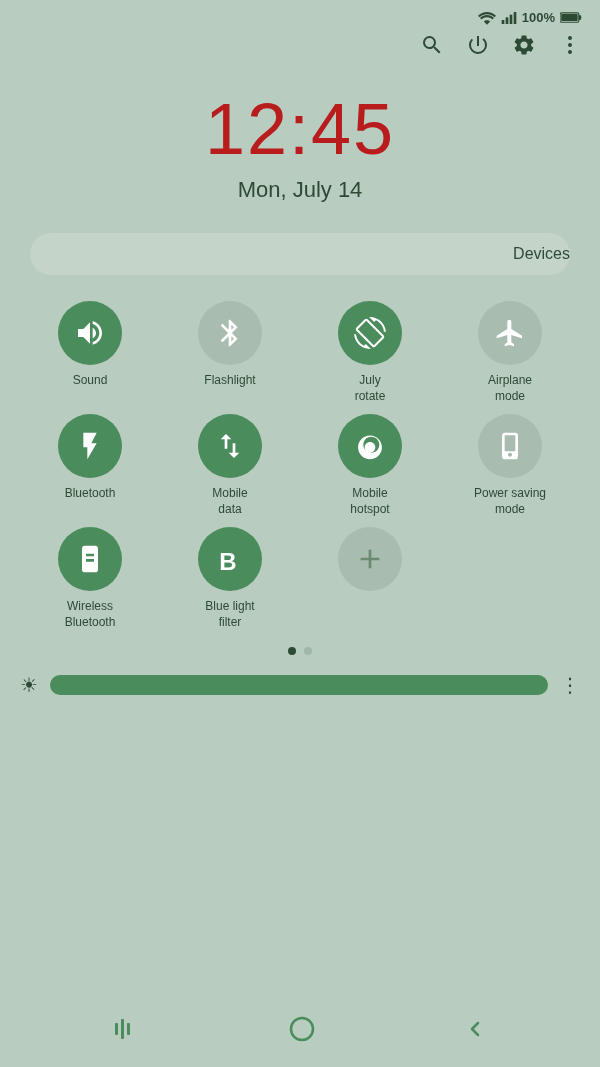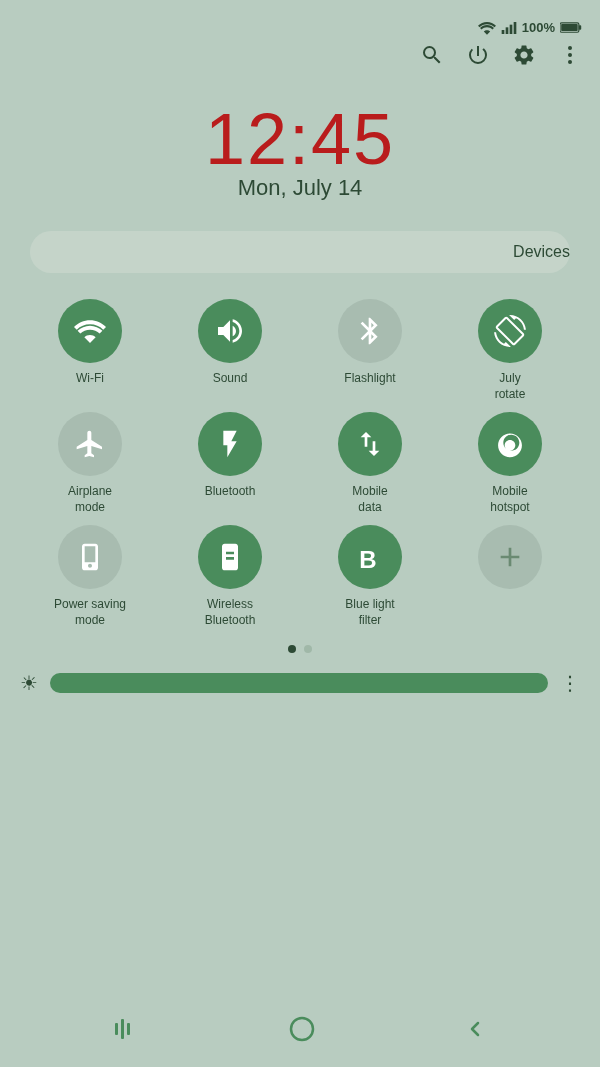--- a/index.html
+++ b/index.html
@@ -10,21 +10,21 @@
       font-family: 'Segoe UI', Arial, sans-serif;
       overflow: hidden;
       position: relative;
     }
 
     
     .status-bar {
       display: flex;
       justify-content: flex-end;
       align-items: flex-start;
-      padding: 20px 18px 4px;
+      padding: 10px 18px 4px;
       gap: 6px;
     }
     .status-icons {
       display: flex;
       align-items: center;
       gap: 5px;
       font-size: 13px;
       color: #2d4a35;
       font-weight: 600;
     }
@@ -51,21 +51,21 @@
     .clock-time {
       font-size: 72px;
       color: #b91c1c;
       font-weight: 300;
       letter-spacing: 2px;
       line-height: 1;
     }
     .clock-date {
       font-size: 22px;
       color: #2d4a35;
-      margin-top: 0;
+      margin-top: 12px;
       font-weight: 400;
     }
 
     
     .tab-row {
       display: flex;
       justify-content: center;
       gap: 16px;
       padding: 20px 30px 10px;
     }
@@ -242,28 +242,20 @@
   <div class="clock-time">12:45</div>
   <div class="clock-date">Mon, July 14</div>
 </div>
 
 <div class="tab-row">
   <button class="tab-btn">Devices</button>
 </div>
 
 <div class="tiles-grid">
 
-  <div class="tile">
-    <div class="tile-icon active">
-      <svg viewBox="0 0 24 18">
-          <path d="M12 4C8.13 4 4.64 5.5 2.06 8L0 5.94C3.13 2.97 7.36 1 12 1s8.87 1.97 12 4.94L21.94 8C19.36 5.5 15.87 4 12 4zm0 4c-2.83 0-5.37 1.13-7.24 2.95L2.69 8.9C5.11 6.58 8.4 5 12 5s6.89 1.58 9.31 3.9l-2.07 2.05C17.37 9.13 14.83 8 12 8zm0 4c-1.65 0-3.14.66-4.24 1.72L12 18l4.24-4.28C15.14 12.66 13.65 12 12 12z" fill="white"></path>
-        </svg>
-    </div>
-    <span class="tile-label">Wi-Fi</span>
-  </div>
 
   <div class="tile">
     <div class="tile-icon active">
       <svg viewBox="0 0 24 24">
           <path d="M3 9v6h4l5 5V4L7 9H3zm13.5 3c0-1.77-1.02-3.29-2.5-4.03v8.05c1.48-.73 2.5-2.25 2.5-4.02zM14 3.23v2.06c2.89.86 5 3.54 5 6.71s-2.11 5.85-5 6.71v2.06c4.01-.91 7-4.49 7-8.77s-2.99-7.86-7-8.77z" fill="white"></path>
         </svg>
     </div>
     <span class="tile-label">Sound</span>
   </div>
 

